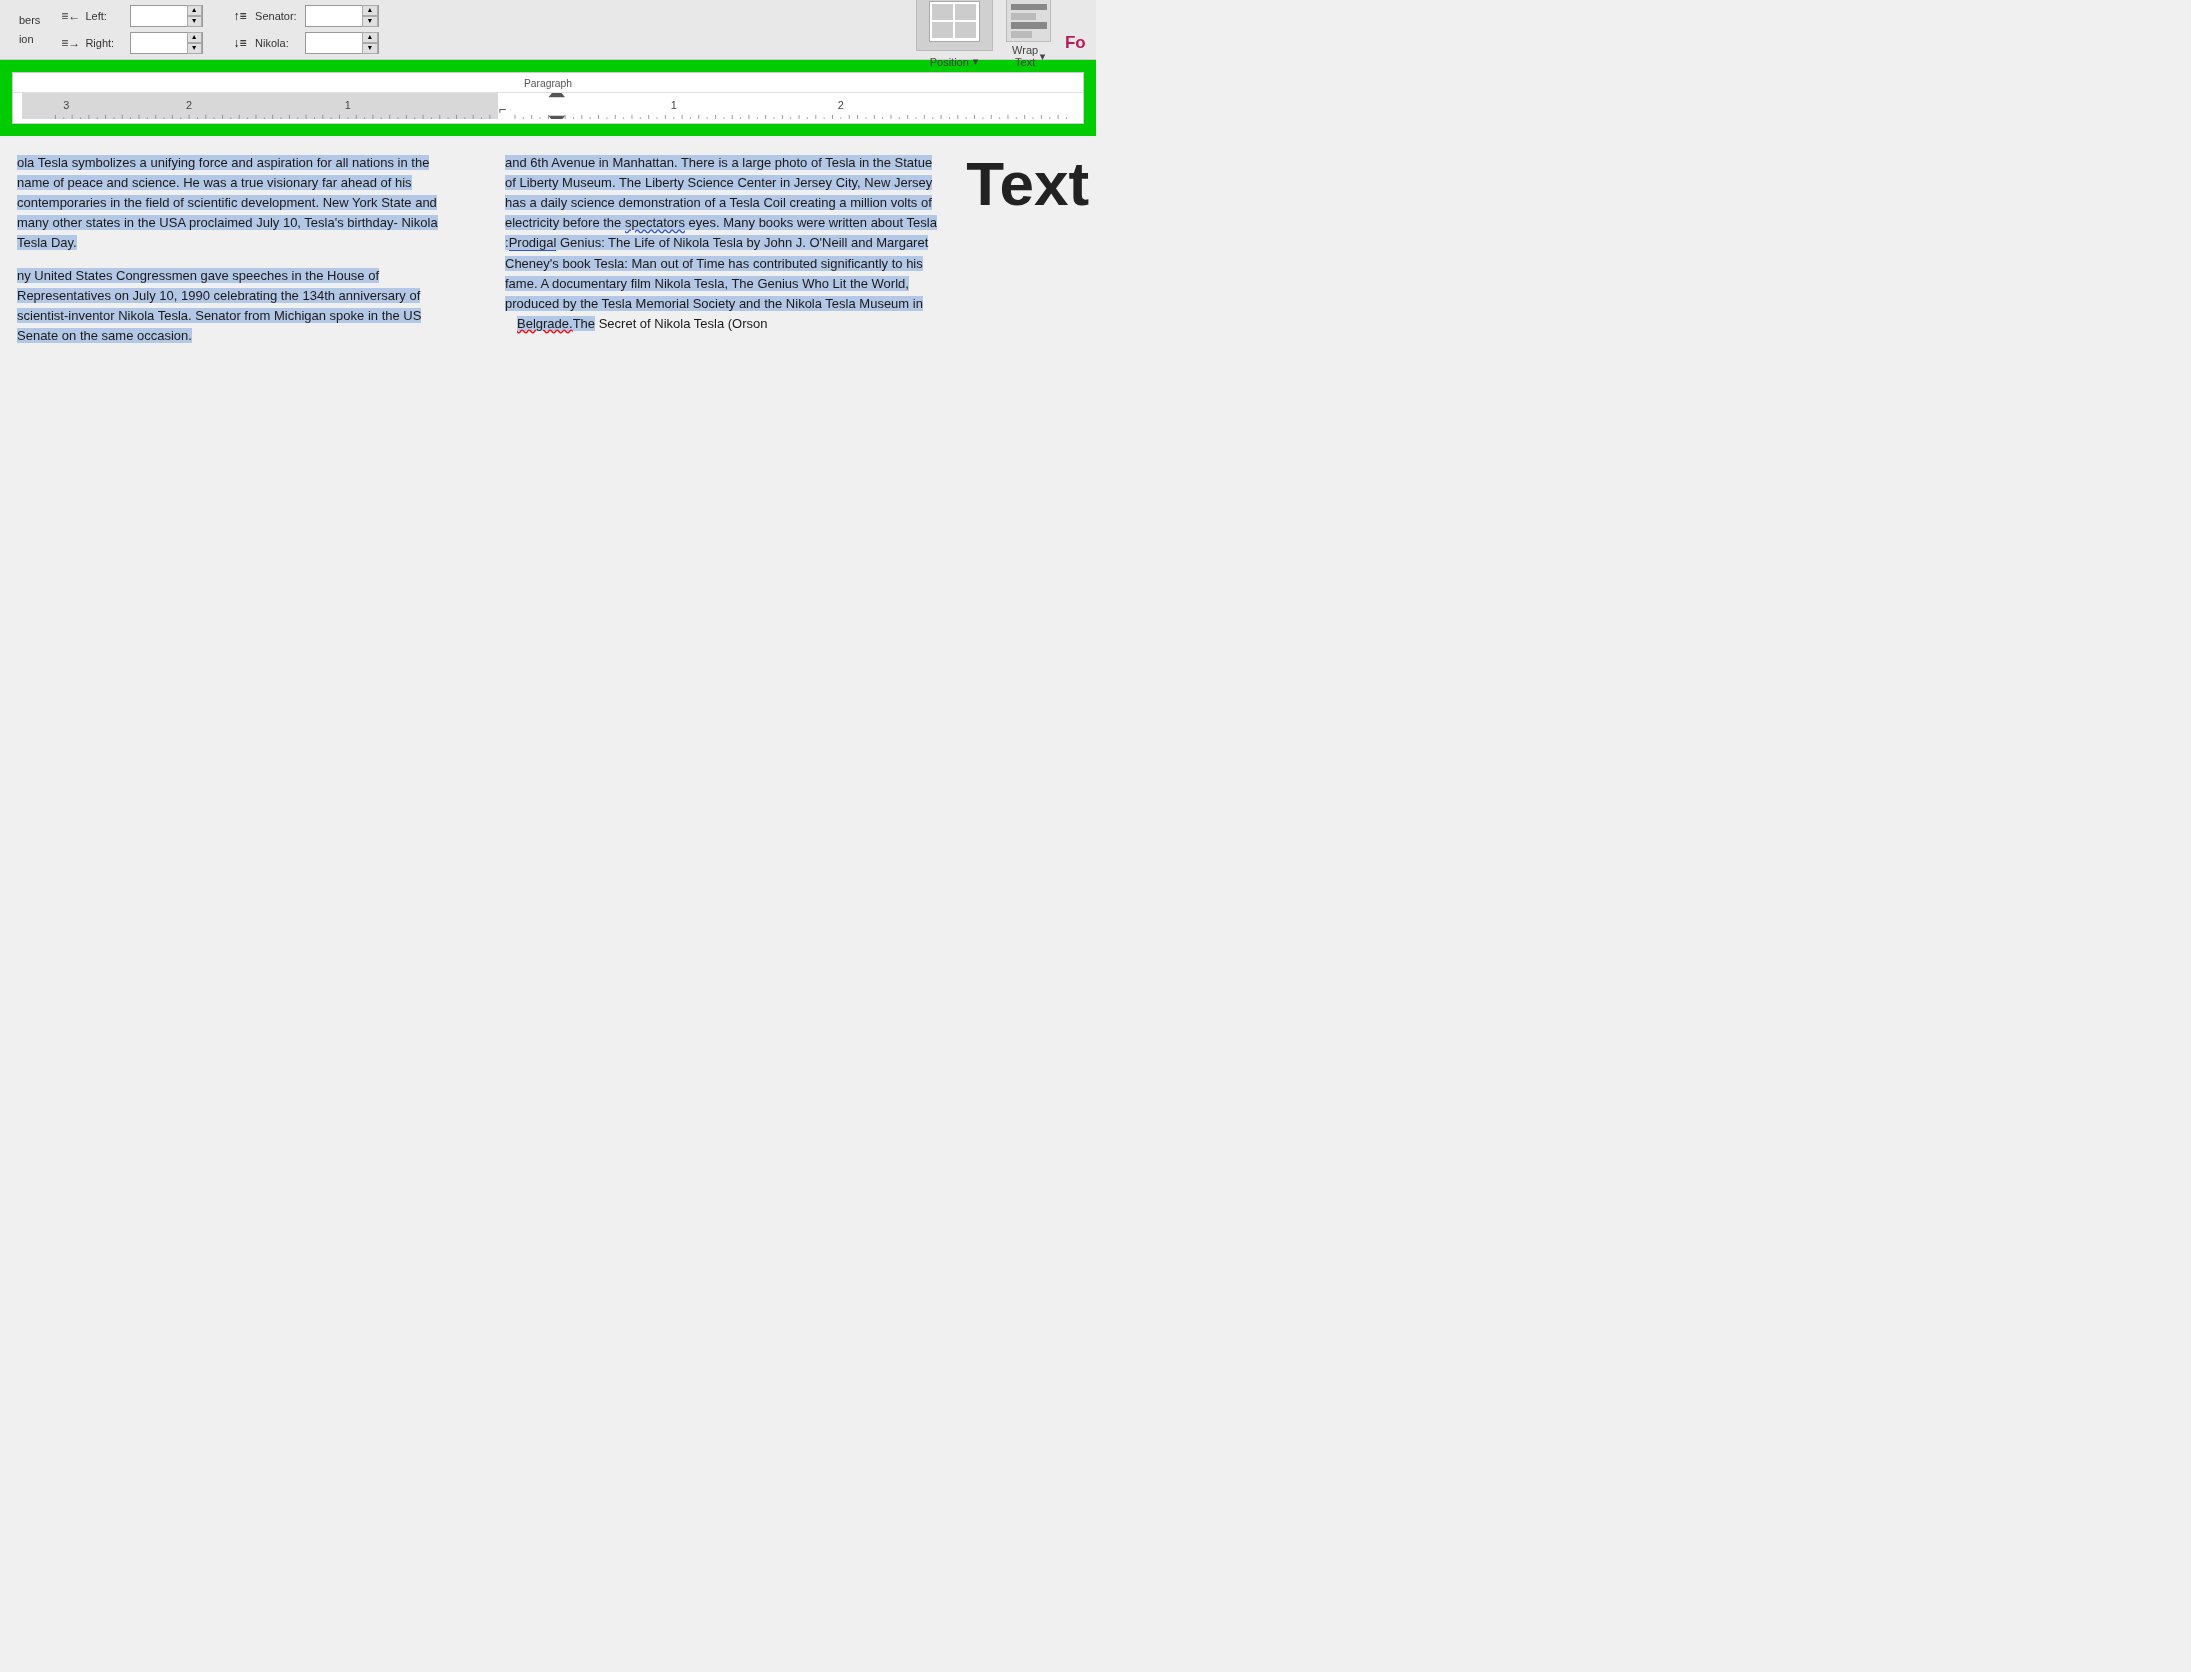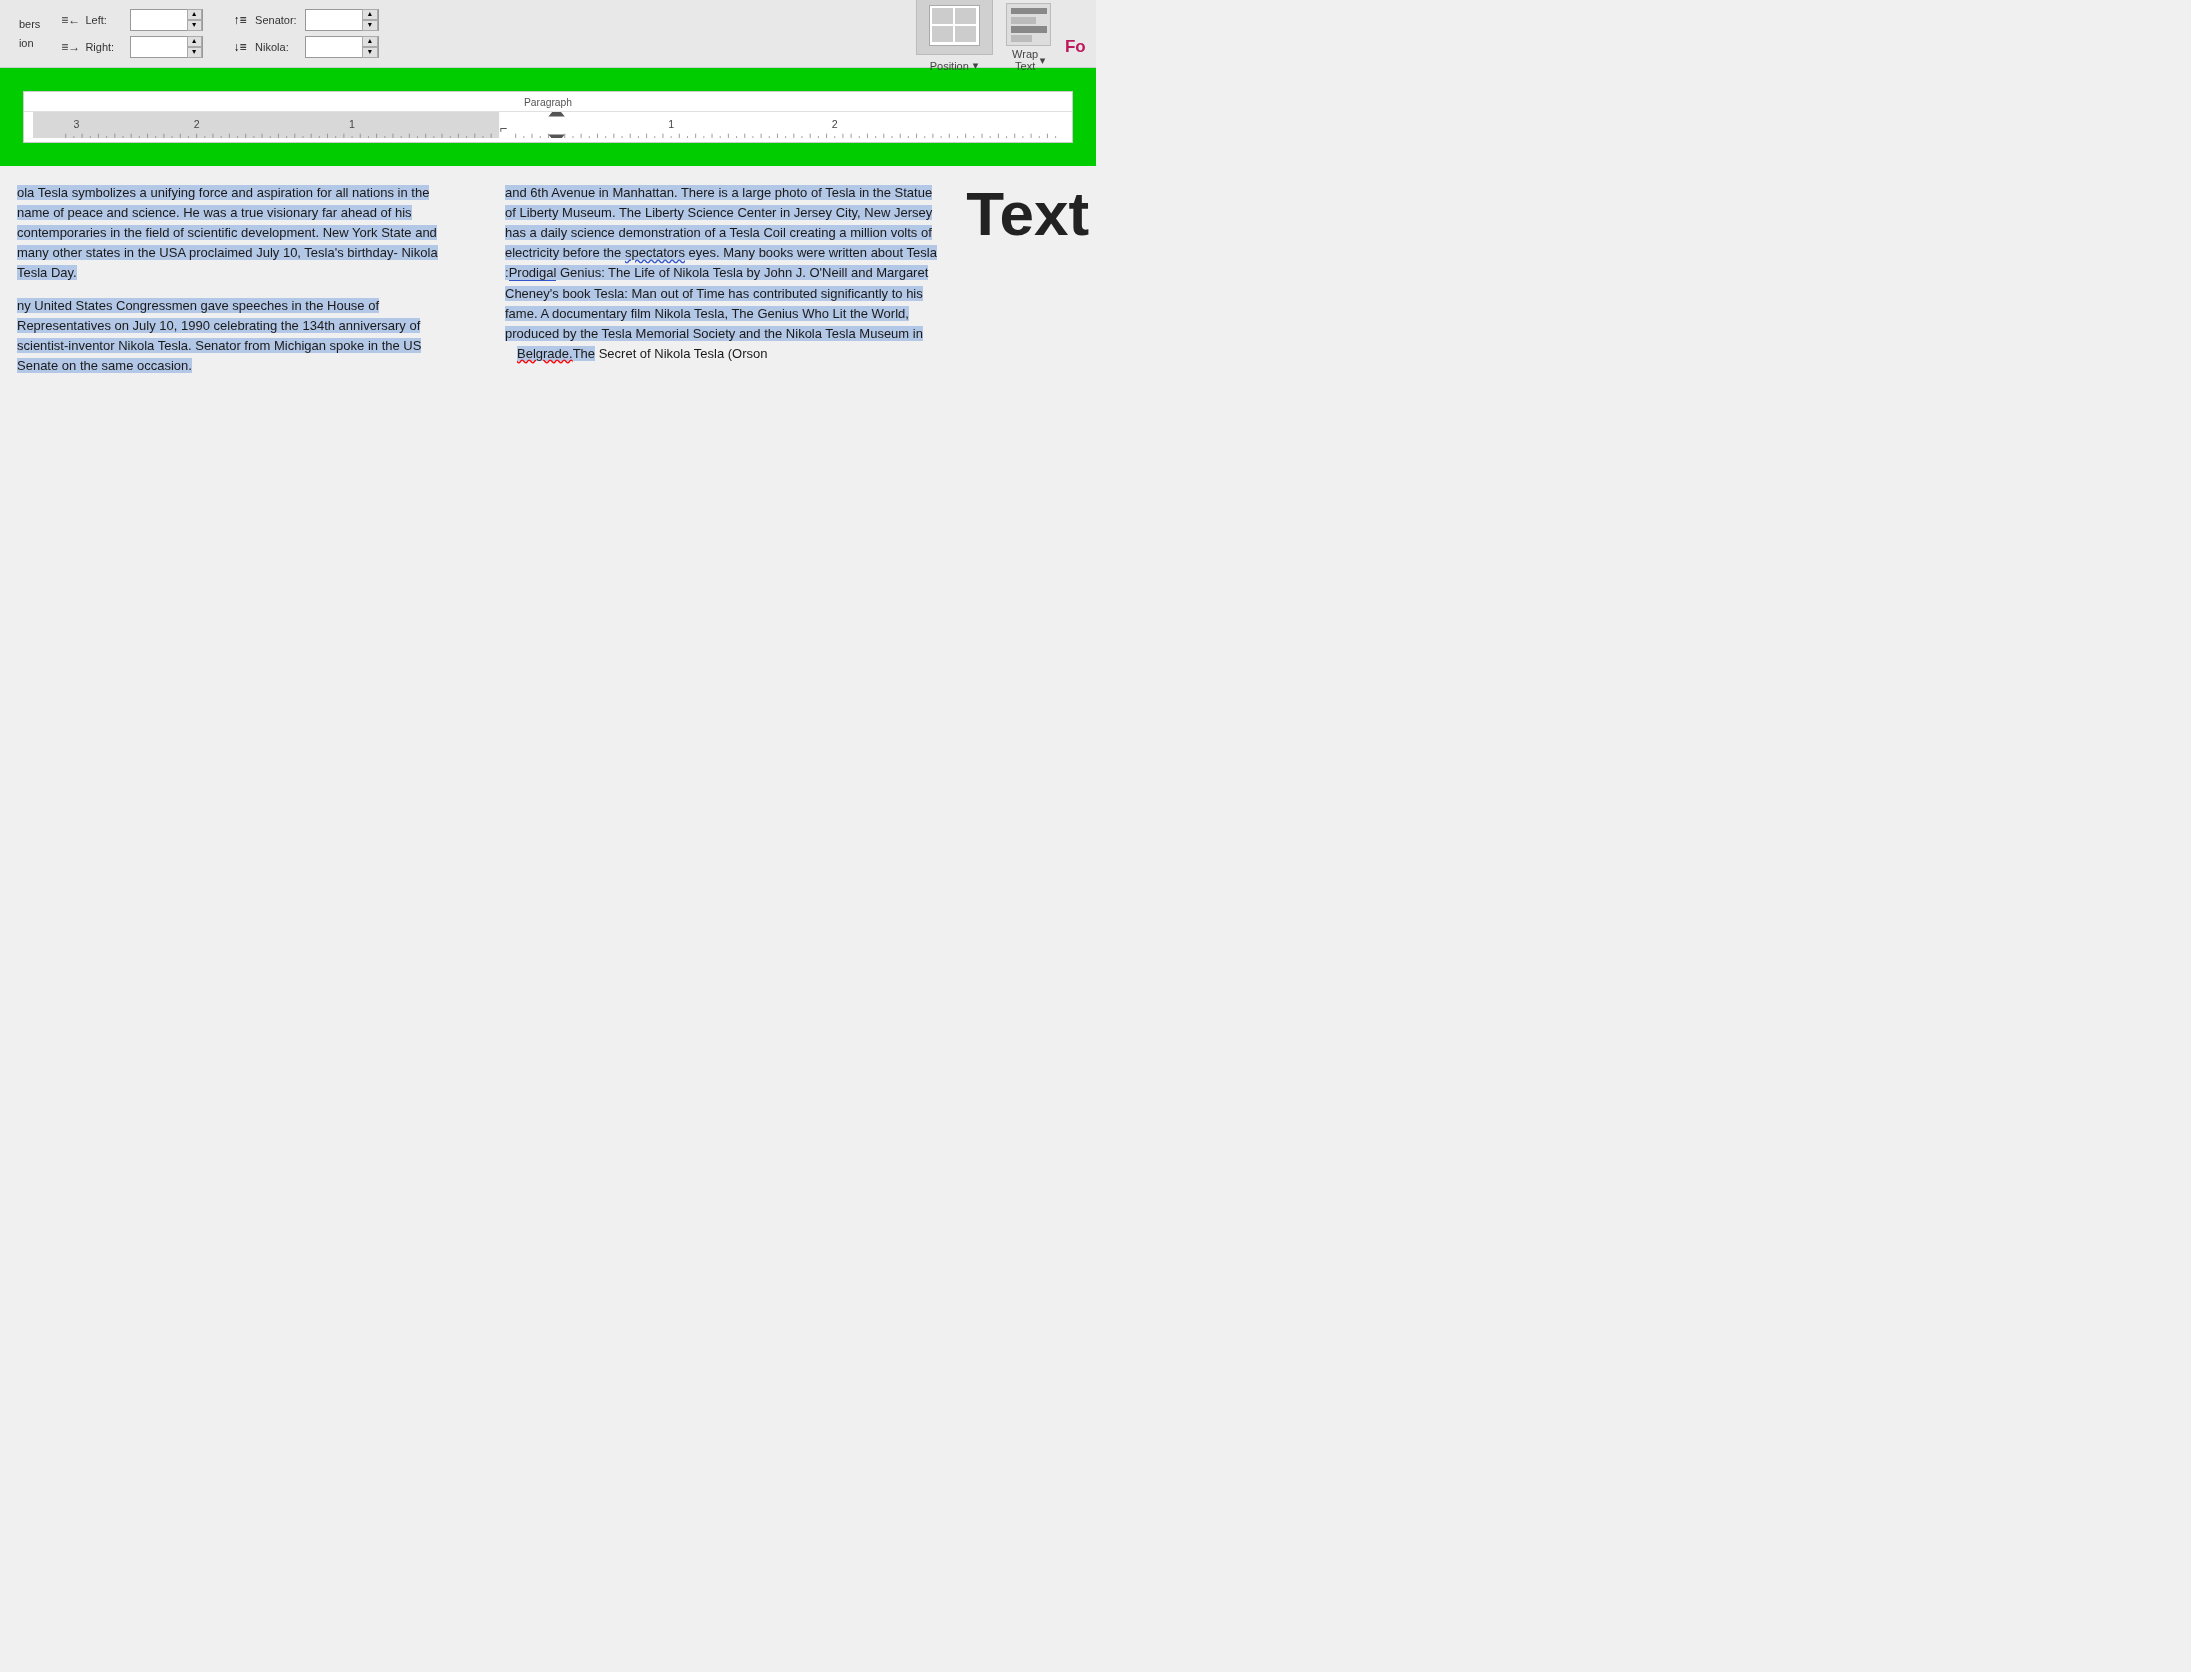--- a/index.html
+++ b/index.html
@@ -11,21 +11,21 @@
     }
 
     
     .toolbar {
       background: #e8e8e8;
       padding: 6.8px 10.3px;
       display: flex;
       align-items: center;
       gap: 17px;
       border-bottom: 0.9px solid #ccc;
-      height: 68px;
+      height: 60px;
     }
 
     .indent-row {
       display: flex;
       align-items: center;
       gap: 5.1px;
     }
 
     .indent-icon {
       font-size: 12px;
@@ -71,21 +71,21 @@
       display: flex;
       align-items: center;
       justify-content: center;
       font-size: 6.8px;
       line-height: 1;
     }
 
     
     .ruler-container {
       background: #00cc00;
-      padding: 21px;
+      padding: 10px;
       border: 2.6px solid #00cc00;
     }
 
     .ruler-wrapper {
       background: white;
       border: 0.9px solid #ccc;
       padding: 3.4px 0;
     }
 
     .ruler-label {

